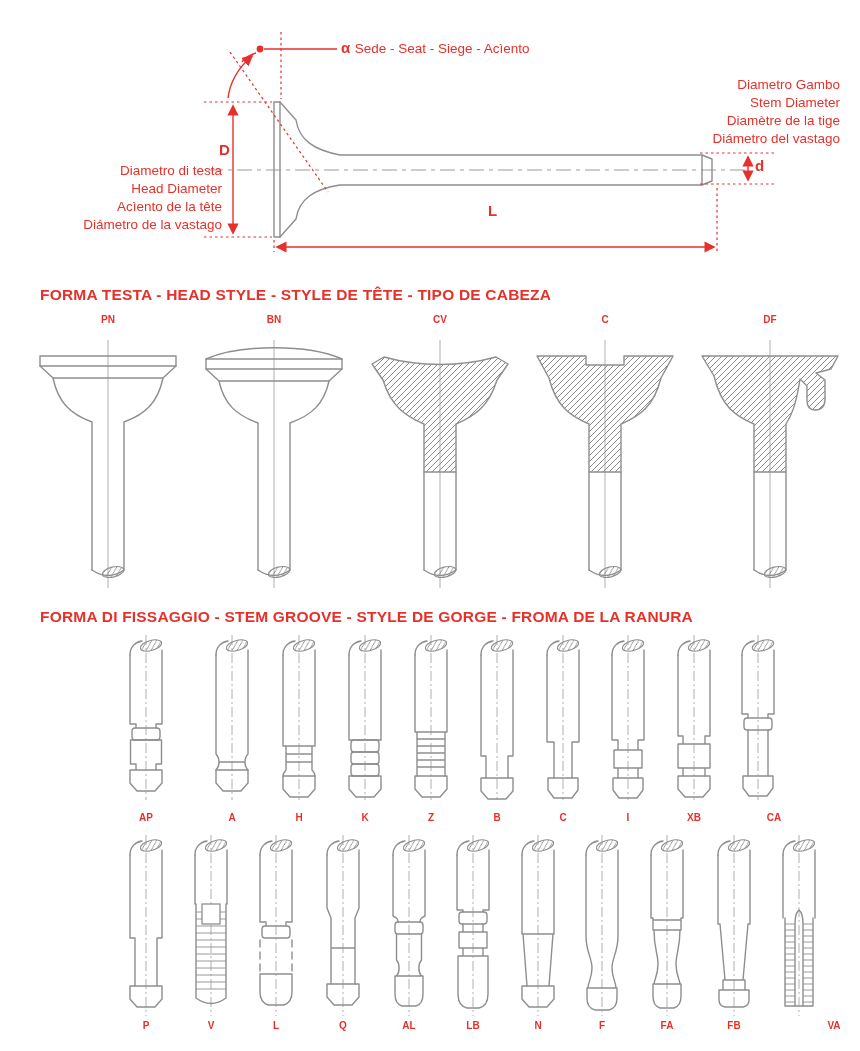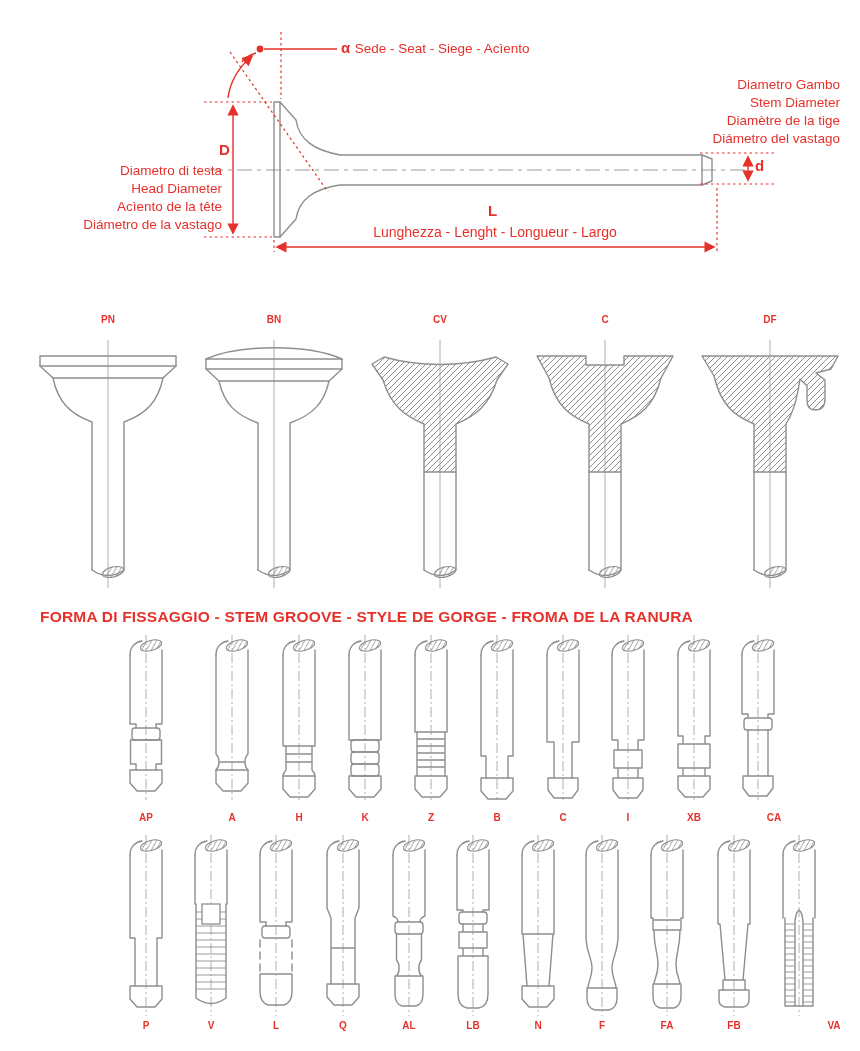--- a/index.html
+++ b/index.html
@@ -89,22 +89,22 @@
 
   <div class="dimtext right" style="right:20px;top:76px;">
     <span style="display:block;">Diametro Gambo</span>
     <span style="display:block;">Stem Diameter</span>
     <span style="display:block;">Diamètre de la tige</span>
     <span style="display:block;">Diámetro del vastago</span>
   </div>
   <div class="sym" style="left:755px;top:157px;">d</div>
 
   <div class="sym" style="left:488px;top:202px;">L</div>
-  <div class="dimtext center" style="left:260px;top:223px;width:470px;font-size:14px;">Lunghezza - Lenght - Longueur - Largo</div>
-
+
+  <div class="title" style="left:40px;top:286px;">FORMA TESTA - HEAD STYLE - STYLE DE TÊTE - TIPO DE CABEZA</div>
 
   <div class="code" style="left:108px;top:314px;">PN</div>
   <div class="code" style="left:274px;top:314px;">BN</div>
   <div class="code" style="left:440px;top:314px;">CV</div>
   <div class="code" style="left:605px;top:314px;">C</div>
   <div class="code" style="left:770px;top:314px;">DF</div>
 
   <svg width="860" height="270" viewBox="0 0 860 270" style="top:330px;">
 
     <g transform="translate(108,26)">

